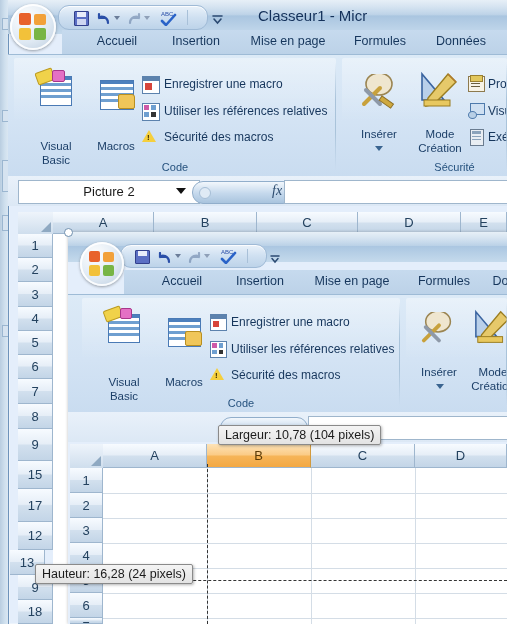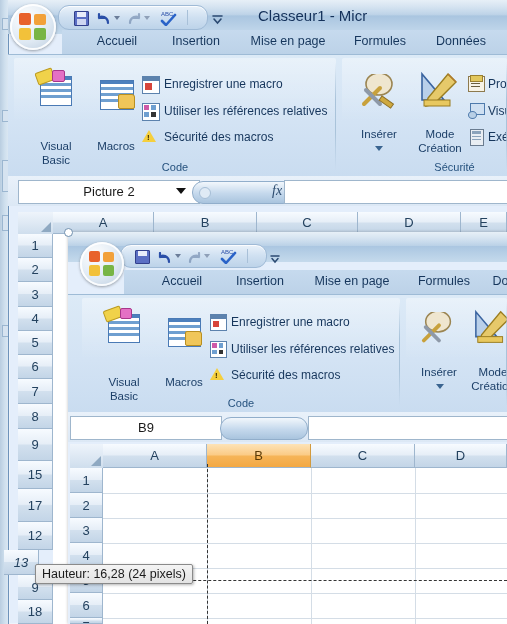--- a/index.html
+++ b/index.html
@@ -313,21 +313,21 @@
 <div class="abs rowhdr" style="left:18px;top:282px;width:35px;height:25px;line-height:25px;">3</div>
 <div class="abs rowhdr" style="left:18px;top:307px;width:35px;height:24px;line-height:24px;">4</div>
 <div class="abs rowhdr" style="left:18px;top:331px;width:35px;height:24px;line-height:24px;">5</div>
 <div class="abs rowhdr" style="left:18px;top:355px;width:35px;height:24px;line-height:24px;">6</div>
 <div class="abs rowhdr" style="left:18px;top:379px;width:35px;height:25px;line-height:25px;">7</div>
 <div class="abs rowhdr" style="left:18px;top:404px;width:35px;height:25px;line-height:25px;">8</div>
 <div class="abs rowhdr" style="left:18px;top:429px;width:35px;height:32px;line-height:32px;">9</div>
 <div class="abs rowhdr" style="left:18px;top:461px;width:35px;height:28px;line-height:28px;">15</div>
 <div class="abs rowhdr" style="left:18px;top:489px;width:35px;height:33px;line-height:33px;">17</div>
 <div class="abs rowhdr" style="left:18px;top:522px;width:35px;height:28px;line-height:28px;">12</div>
-<div class="abs rowhdr" style="left:4px;top:550px;width:35px;height:25px;line-height:25px;font-style:italic;">13</div>
+<div class="abs rowhdr" style="left:10px;top:550px;width:35px;height:25px;line-height:25px;">13</div>
 <div class="abs rowhdr" style="left:18px;top:575px;width:35px;height:25px;line-height:25px;">9</div>
 <div class="abs rowhdr" style="left:18px;top:600px;width:35px;height:24px;line-height:24px;">18</div>
 
 <div class="abs" id="picture">
 
   <div id="pic-title">
     <div style="position:absolute;left:0;top:0;right:0;height:14px;background:linear-gradient(to bottom,rgba(255,255,255,.55),rgba(255,255,255,0));"></div>
   </div>
 
   <div class="abs qat" style="left:52px;top:12px;width:145px;height:22px;">
@@ -442,21 +442,20 @@
           <rect x="6" y="30" width="26" height="6" fill="#e8c85f" stroke="#9a7d20"></rect>
         </svg>
       </div>
       <div class="biglbl" style="left:56px;top:68px;width:62px;">Mode</div>
       <div class="biglbl" style="left:56px;top:82px;width:62px;">Création</div>
 
     </div>
   </div>
 
   <div class="abs fbar" style="left:0;top:180px;width:439px;height:30px;"></div>
-  <div class="abs namebox" style="left:2px;top:184px;width:150px;height:22px;line-height:22px;">B9</div>
   <div class="abs pill" style="left:152px;top:185px;width:86px;height:21px;"></div>
   <div class="abs fx-box" style="left:240px;top:184px;width:199px;height:22px;"></div>
 
   <div class="abs corner" style="left:2px;top:212px;width:33px;height:24px;"></div>
   <div class="abs colhdr" style="left:35px;top:212px;width:104px;height:24px;line-height:24px;">A</div>
   <div class="abs colhdr sel" style="left:139px;top:212px;width:104px;height:24px;line-height:24px;">B</div>
   <div class="abs colhdr" style="left:243px;top:212px;width:104px;height:24px;line-height:24px;">C</div>
   <div class="abs colhdr" style="left:347px;top:212px;width:92px;height:24px;line-height:24px;">D</div>
 
   <div class="abs cellarea" style="left:35px;top:236px;width:404px;height:156px;">
@@ -475,17 +474,18 @@
   <div class="abs rowhdr" style="left:2px;top:261px;width:33px;height:25px;line-height:25px;">2</div>
   <div class="abs rowhdr" style="left:2px;top:286px;width:33px;height:25px;line-height:25px;">3</div>
   <div class="abs rowhdr" style="left:2px;top:311px;width:33px;height:25px;line-height:25px;">4</div>
   <div class="abs rowhdr" style="left:2px;top:336px;width:33px;height:25px;line-height:25px;">5</div>
   <div class="abs rowhdr" style="left:2px;top:361px;width:33px;height:25px;line-height:25px;">6</div>
   <div class="abs rowhdr" style="left:2px;top:386px;width:33px;height:6px;line-height:18px;overflow:hidden;">7</div>
 
   <div class="drag-v" style="left:139px;top:232px;height:160px;"></div>
   <div class="drag-h" style="left:35px;top:348px;width:404px;"></div>
 
+  <div class="tip" style="left:150px;top:193px;">Largeur: 10,78 (104 pixels)</div>
 </div>
 
 <div class="abs tip" style="left:35px;top:564px;">Hauteur: 16,28 (24 pixels)</div>
 
 <div class="abs sel-handle" style="left:64px;top:228px;"></div>
 
 </body></html>

